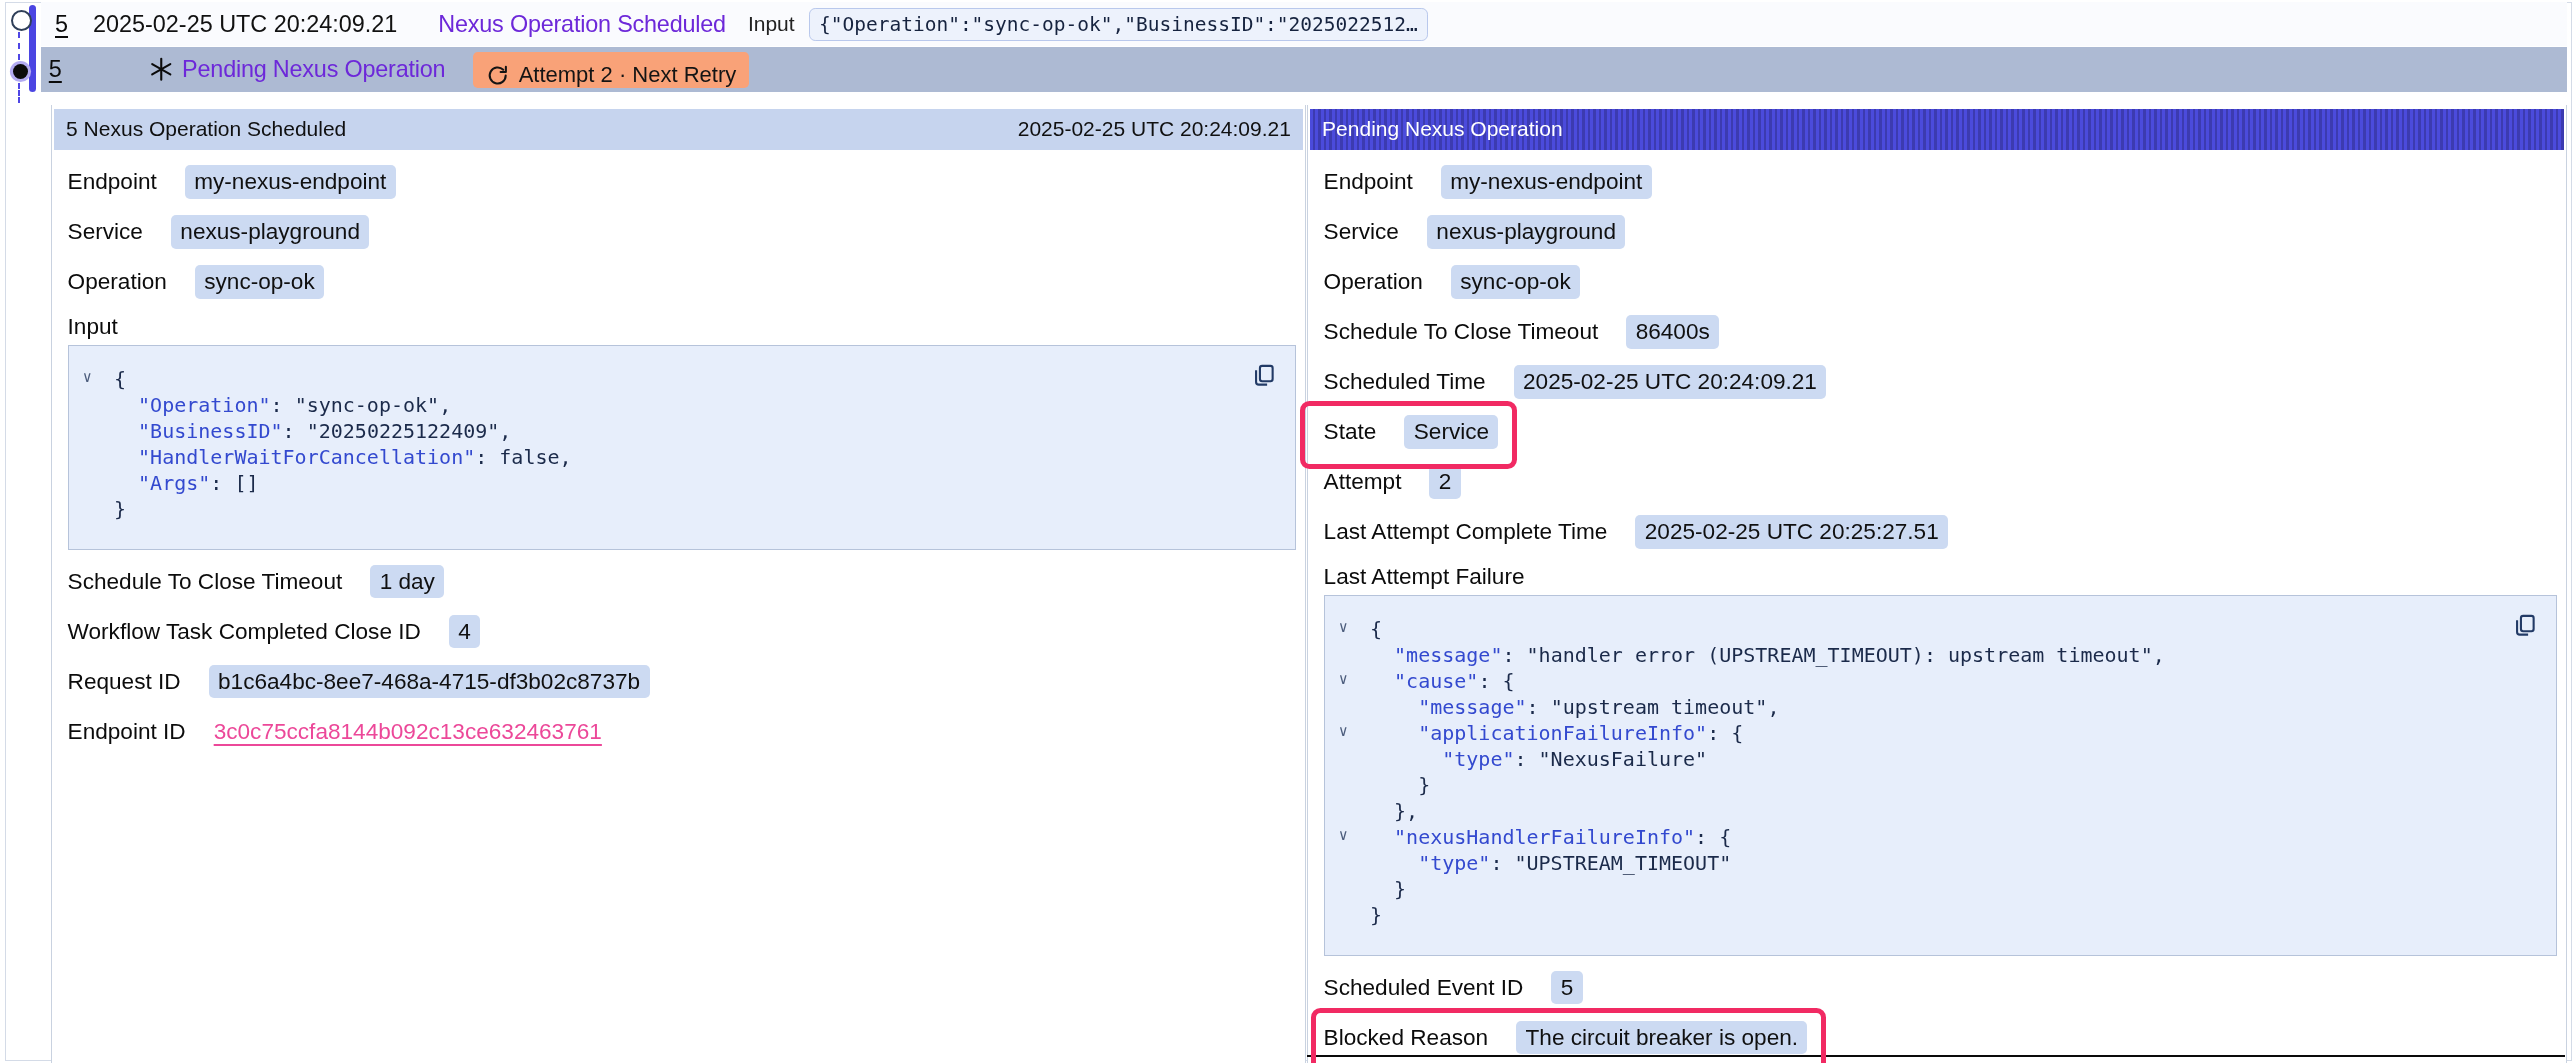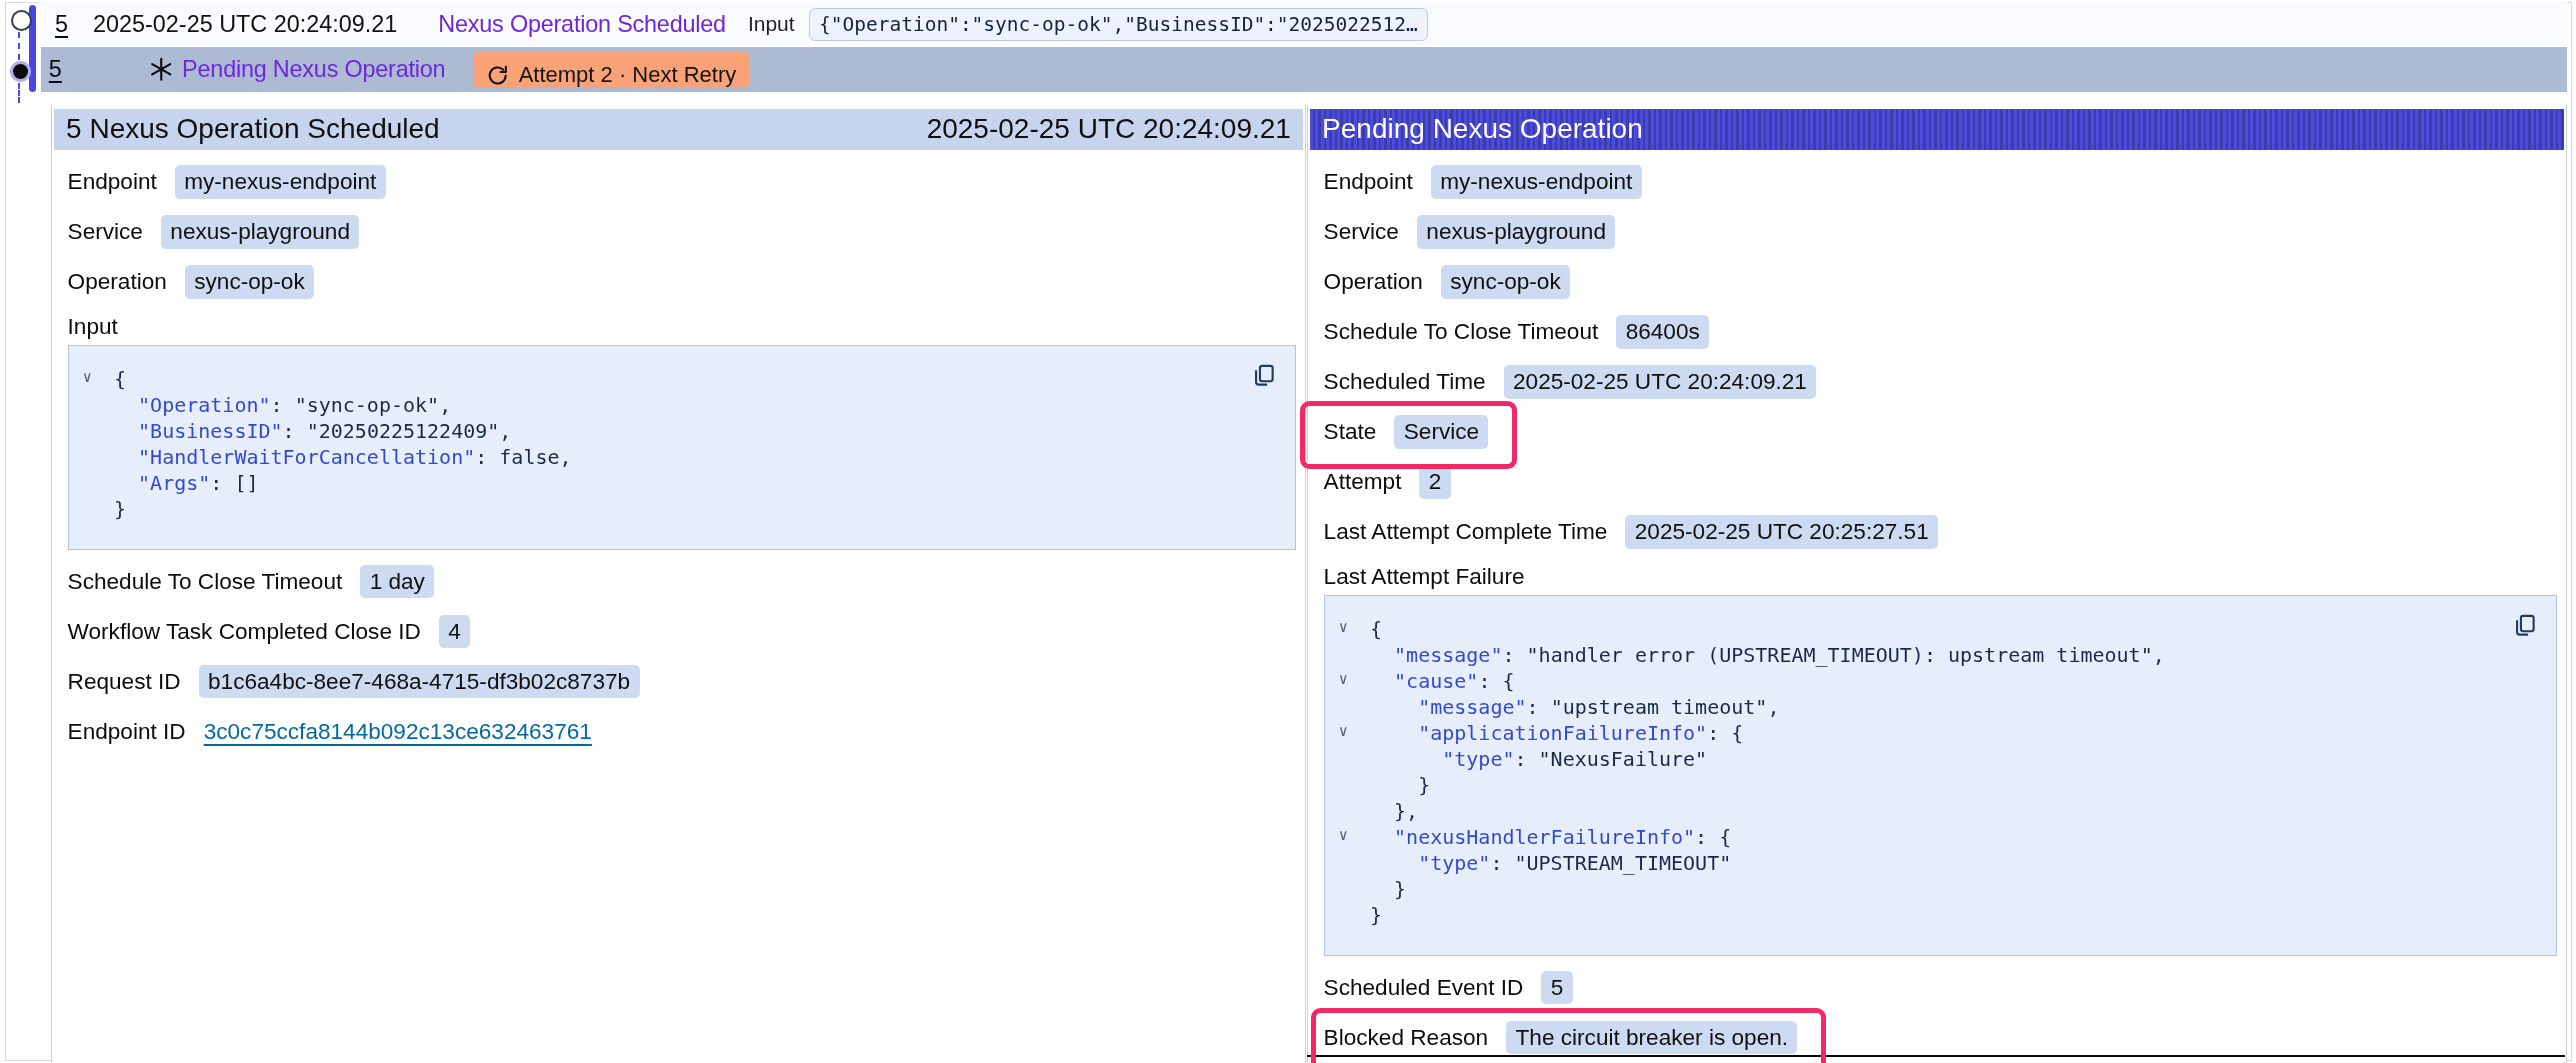--- a/index.html
+++ b/index.html
@@ -33,29 +33,29 @@
   .row2 .evt-id{margin-left:7.8px;}
   .asterisk{margin-left:86px;display:flex;}
   .row2 .evt-title{margin-left:7.8px;}
   .attempt-badge{margin-left:28px;height:36px;display:flex;align-items:flex-end;gap:9.4px;padding:0 12.5px;
     background:var(--orange);border-radius:4.7px;font-size:22px;font-weight:500;color:#141414;}
 
   
   .col{position:absolute;top:105px;bottom:0;background:#fff;border-left:1.6px solid #c9d2e0;border-right:1.6px solid #c9d2e0;z-index:1;}
   .col-left{left:51px;width:1253px;}
   .col-right{left:1307px;width:1258px;}
-  .panel-header{margin:3.9px 1.6px 0 1.6px;height:41px;display:flex;align-items:center;padding:0 12.5px;font-size:28px;}
+  .panel-header{margin:3.9px 1.6px 0 1.6px;height:41px;display:flex;align-items:center;padding:0 12.5px;font-size:21px;}
   .col-left .panel-header{background:var(--header-bg);color:#101010;}
   .col-right .panel-header{background:repeating-linear-gradient(90deg,var(--stripe-a) 0 2.7px,var(--stripe-b) 2.7px 5.5px);color:#fff;font-weight:500;}
   .panel-time{margin-left:auto;}
   .fields{margin-top:9.4px;padding-left:15.6px;}
-  .field-row{display:flex;align-items:center;gap:18px;height:36px;margin-top:14px;font-size:22.6px;}
+  .field-row{display:flex;align-items:center;gap:28px;height:36px;margin-top:14px;font-size:22.6px;}
   .field-label{color:#0c0c0c;white-space:nowrap;}
   .badge{background:var(--badge);border-radius:5px;padding:3.9px 9.4px;color:#101010;white-space:nowrap;}
-  .link-value{color:#0369a1;text-decoration:underline;text-underline-offset:4.7px;text-decoration-thickness:1.9px;white-space:nowrap;}
+  .link-value{color:#ec4899;text-decoration:underline;text-underline-offset:4.7px;text-decoration-thickness:1.9px;white-space:nowrap;}
 
   .code-label{margin:14px 0 0 15.6px;font-size:22.6px;height:26.5px;display:flex;align-items:center;color:#0c0c0c;}
   .code-block{position:relative;margin:4.7px 9.4px 0 15.6px;background:var(--code-bg);border:1.6px solid #b6c3da;
     padding:20px 15.6px 26.5px 9.4px;font-family:"DejaVu Sans Mono",monospace;font-size:20px;line-height:26px;color:var(--ink);}
   .code-line{position:relative;padding-left:36px;white-space:pre;}
   .chev{position:absolute;left:4.7px;top:3.9px;font-size:15px;color:#4d5d7d;line-height:1;}
   .tok-key{color:var(--key);}
   .tok-str{color:var(--ink);}
   .copy-btn{position:absolute;top:15.6px;right:17px;width:28px;height:28px;background:none;border:none;padding:0;cursor:pointer;}
 

